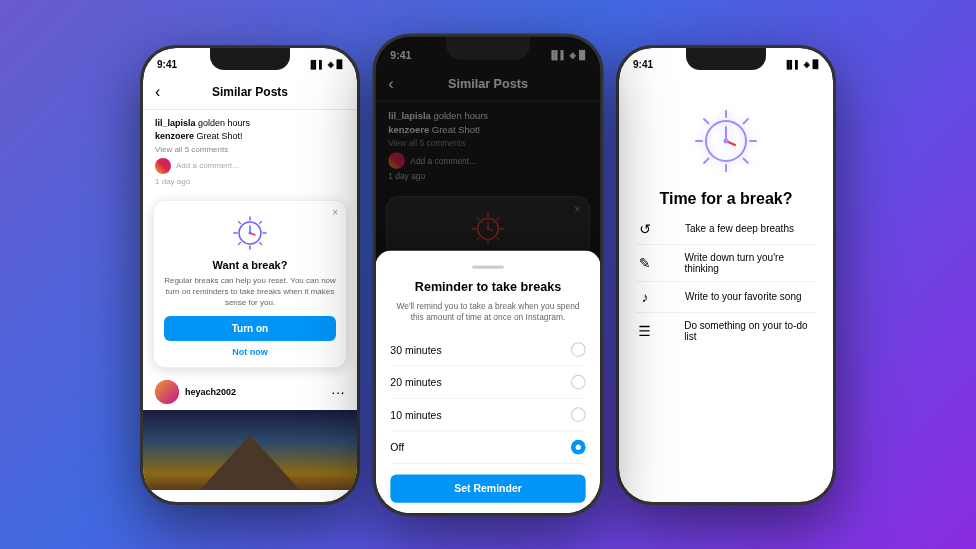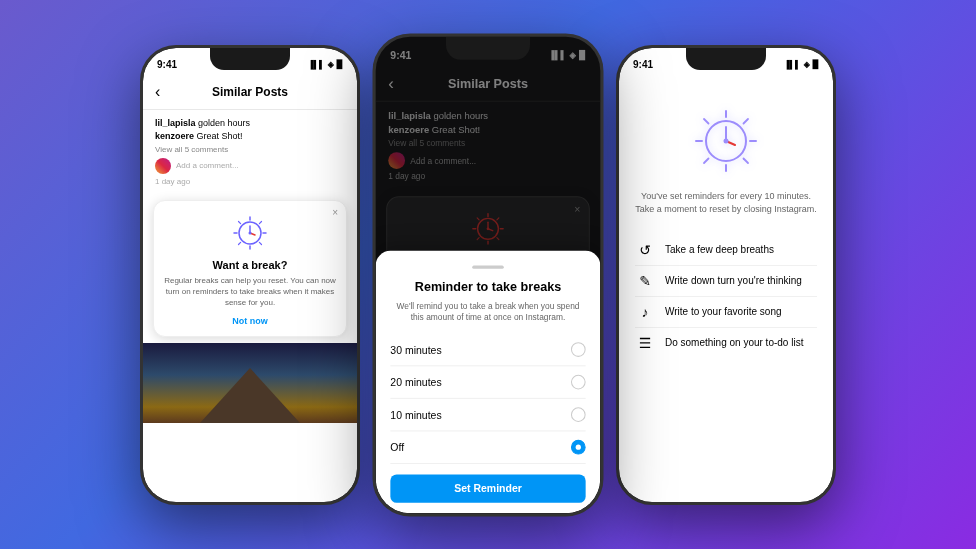--- a/index.html
+++ b/index.html
@@ -371,20 +371,21 @@
       border-bottom: 1px solid #f0f0f0;
     }
     .break-item-icon {
       font-size: 14px;
       width: 20px;
       text-align: center;
     }
     .break-item-text {
       font-size: 10px;
       color: #000;
+      margin-left: 20px;
     }
 
     
     .dim-overlay {
       position: absolute;
       top: 0; left: 0; right: 0; bottom: 0;
       background: rgba(0,0,0,0.5);
       z-index: 40;
       border-radius: 33px;
     }
@@ -451,23 +452,41 @@
 
             <circle cx="20" cy="20" r="11" fill="none" stroke="#6c63ff" stroke-width="1.5"></circle>
 
             <line x1="20" y1="20" x2="20" y2="13" stroke="#6c63ff" stroke-width="1.5" stroke-linecap="round"></line>
             <line x1="20" y1="20" x2="25" y2="22" stroke="#e53935" stroke-width="1.5" stroke-linecap="round"></line>
             <circle cx="20" cy="20" r="1.5" fill="#6c63ff"></circle>
           </svg>
         </div>
         <div class="popup-title">Want a break?</div>
         <div class="popup-desc">Regular breaks can help you reset. You can now turn on reminders to take breaks when it makes sense for you.</div>
+        <button class="turn-on-btn">Turn on</button>
         <div class="not-now-btn">Not now</div>
       </div>
 
+      <div class="bottom-post">
+        <div class="user-row">
+          <div class="avatar-medium">
+            <svg width="24" height="24" viewBox="0 0 24 24">
+                <circle cx="12" cy="12" r="12" fill="url(#grad1)"></circle>
+                <defs>
+                  <linearGradient id="grad1" x1="0%" y1="0%" x2="100%" y2="100%">
+                    <stop offset="0%" style="stop-color:#f09433"></stop>
+                    <stop offset="100%" style="stop-color:#bc1888"></stop>
+                  </linearGradient>
+                </defs>
+              </svg>
+          </div>
+          <span class="username-text">heyach2002</span>
+        </div>
+        <span class="three-dots">···</span>
+      </div>
 
       <div class="mountain-img">
         <div class="mountain-shape"></div>
       </div>
     </div>
   </div>
 
   <div class="phone" style="transform: scale(1.05); z-index: 10;">
     <div class="phone-screen dark">
       <div class="notch"></div>
@@ -583,21 +602,21 @@
 
             <circle cx="35" cy="35" r="20" fill="none" stroke="#9c8cfc" stroke-width="2"></circle>
 
             <line x1="35" y1="35" x2="35" y2="21" stroke="#9c8cfc" stroke-width="2" stroke-linecap="round"></line>
 
             <line x1="35" y1="35" x2="44" y2="39" stroke="#e53935" stroke-width="2" stroke-linecap="round"></line>
             <circle cx="35" cy="35" r="2.5" fill="#9c8cfc"></circle>
           </svg>
         </div>
 
-        <div class="break-subtitle">You've set reminders for every 10 minutes.<br>Take a moment to reset by closing Instagram.</div>
+        <div class="break-title">Time for a break?</div>
 
         <div class="break-item">
           <span class="break-item-icon">↺</span>
           <span class="break-item-text">Take a few deep breaths</span>
         </div>
         <div class="break-item">
           <span class="break-item-icon">✎</span>
           <span class="break-item-text">Write down turn you're thinking</span>
         </div>
         <div class="break-item">

